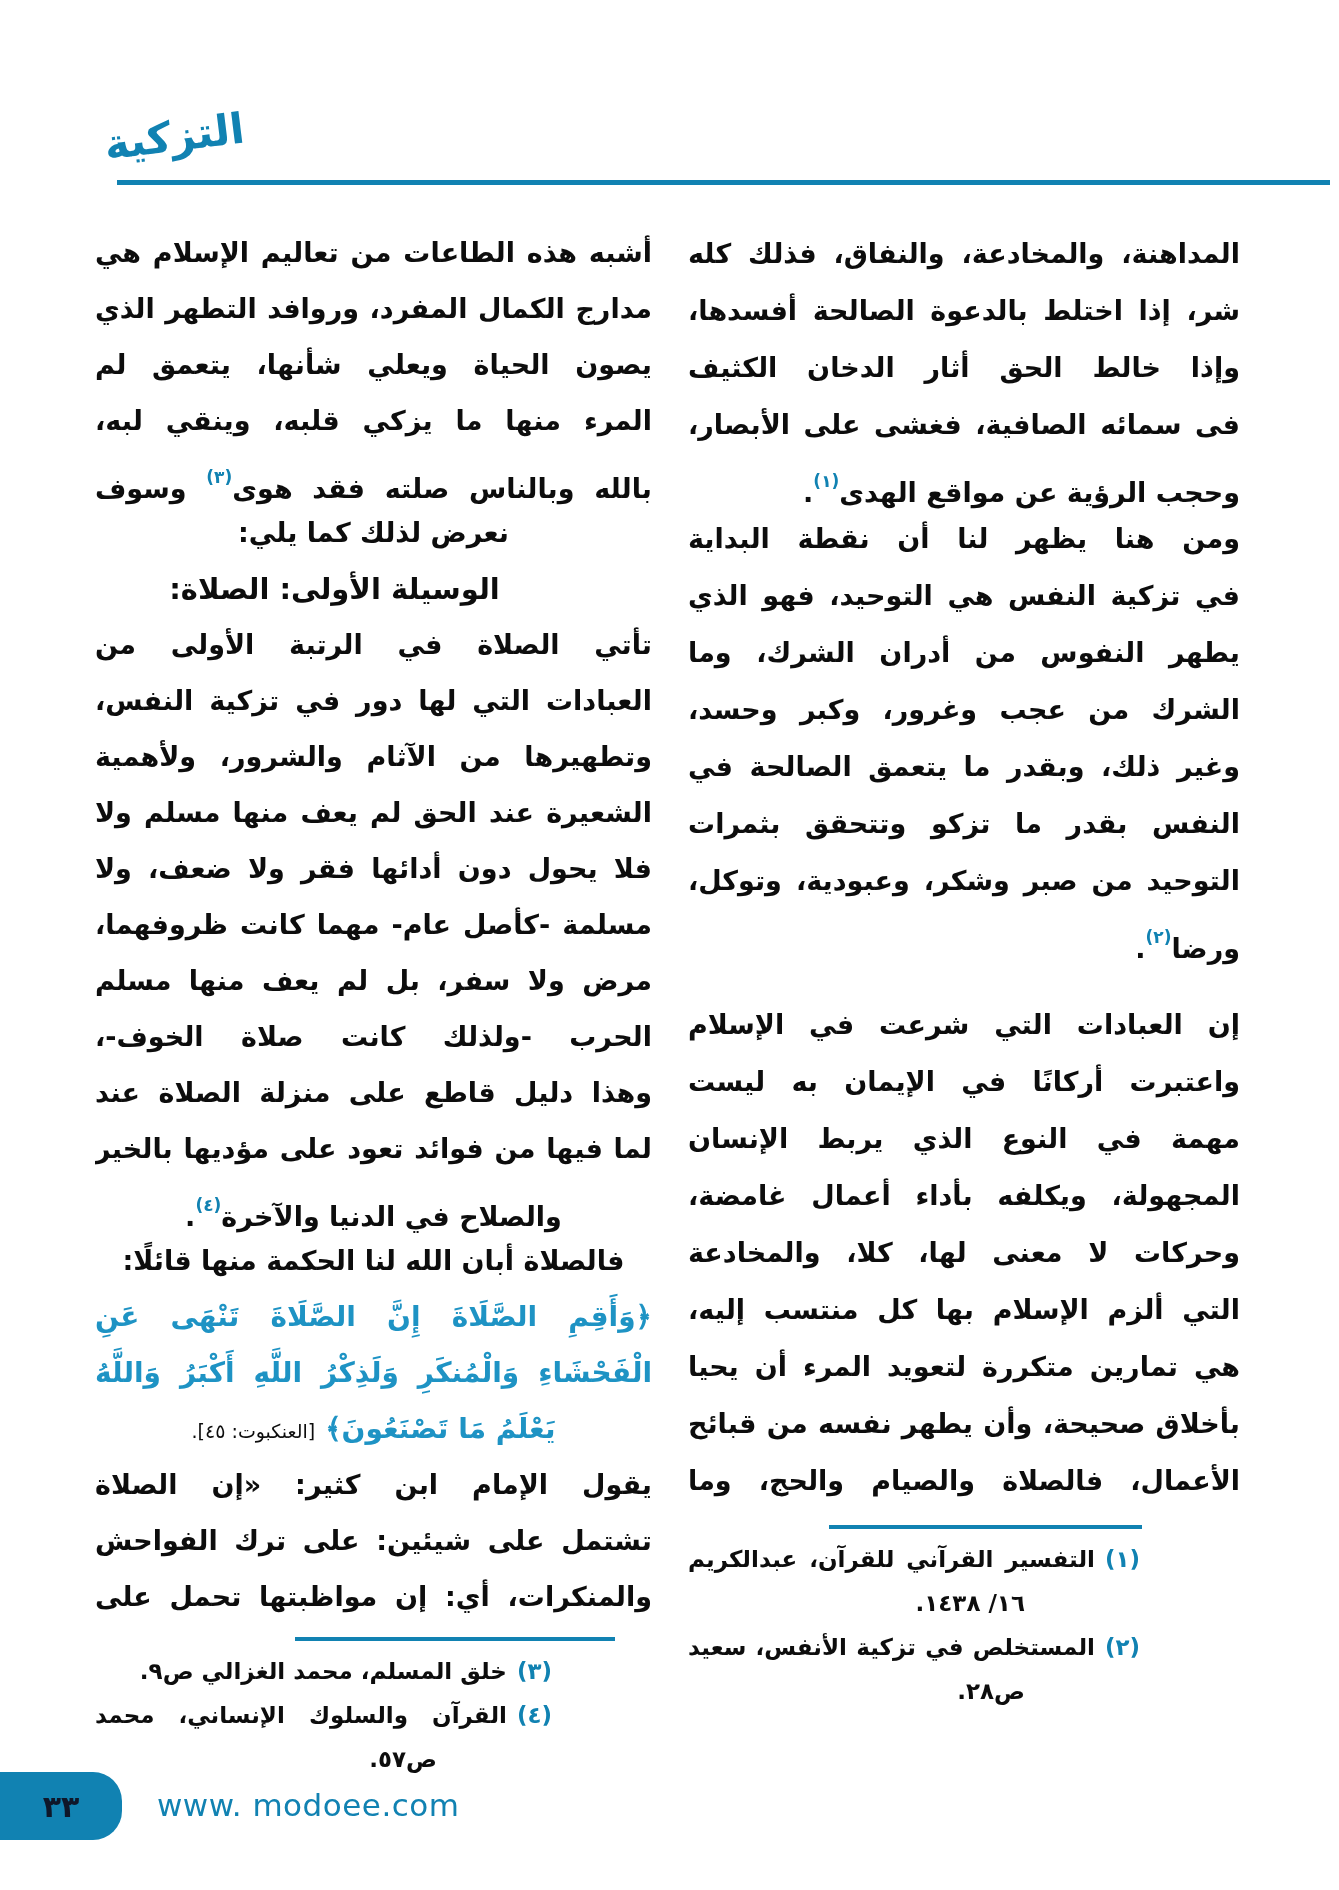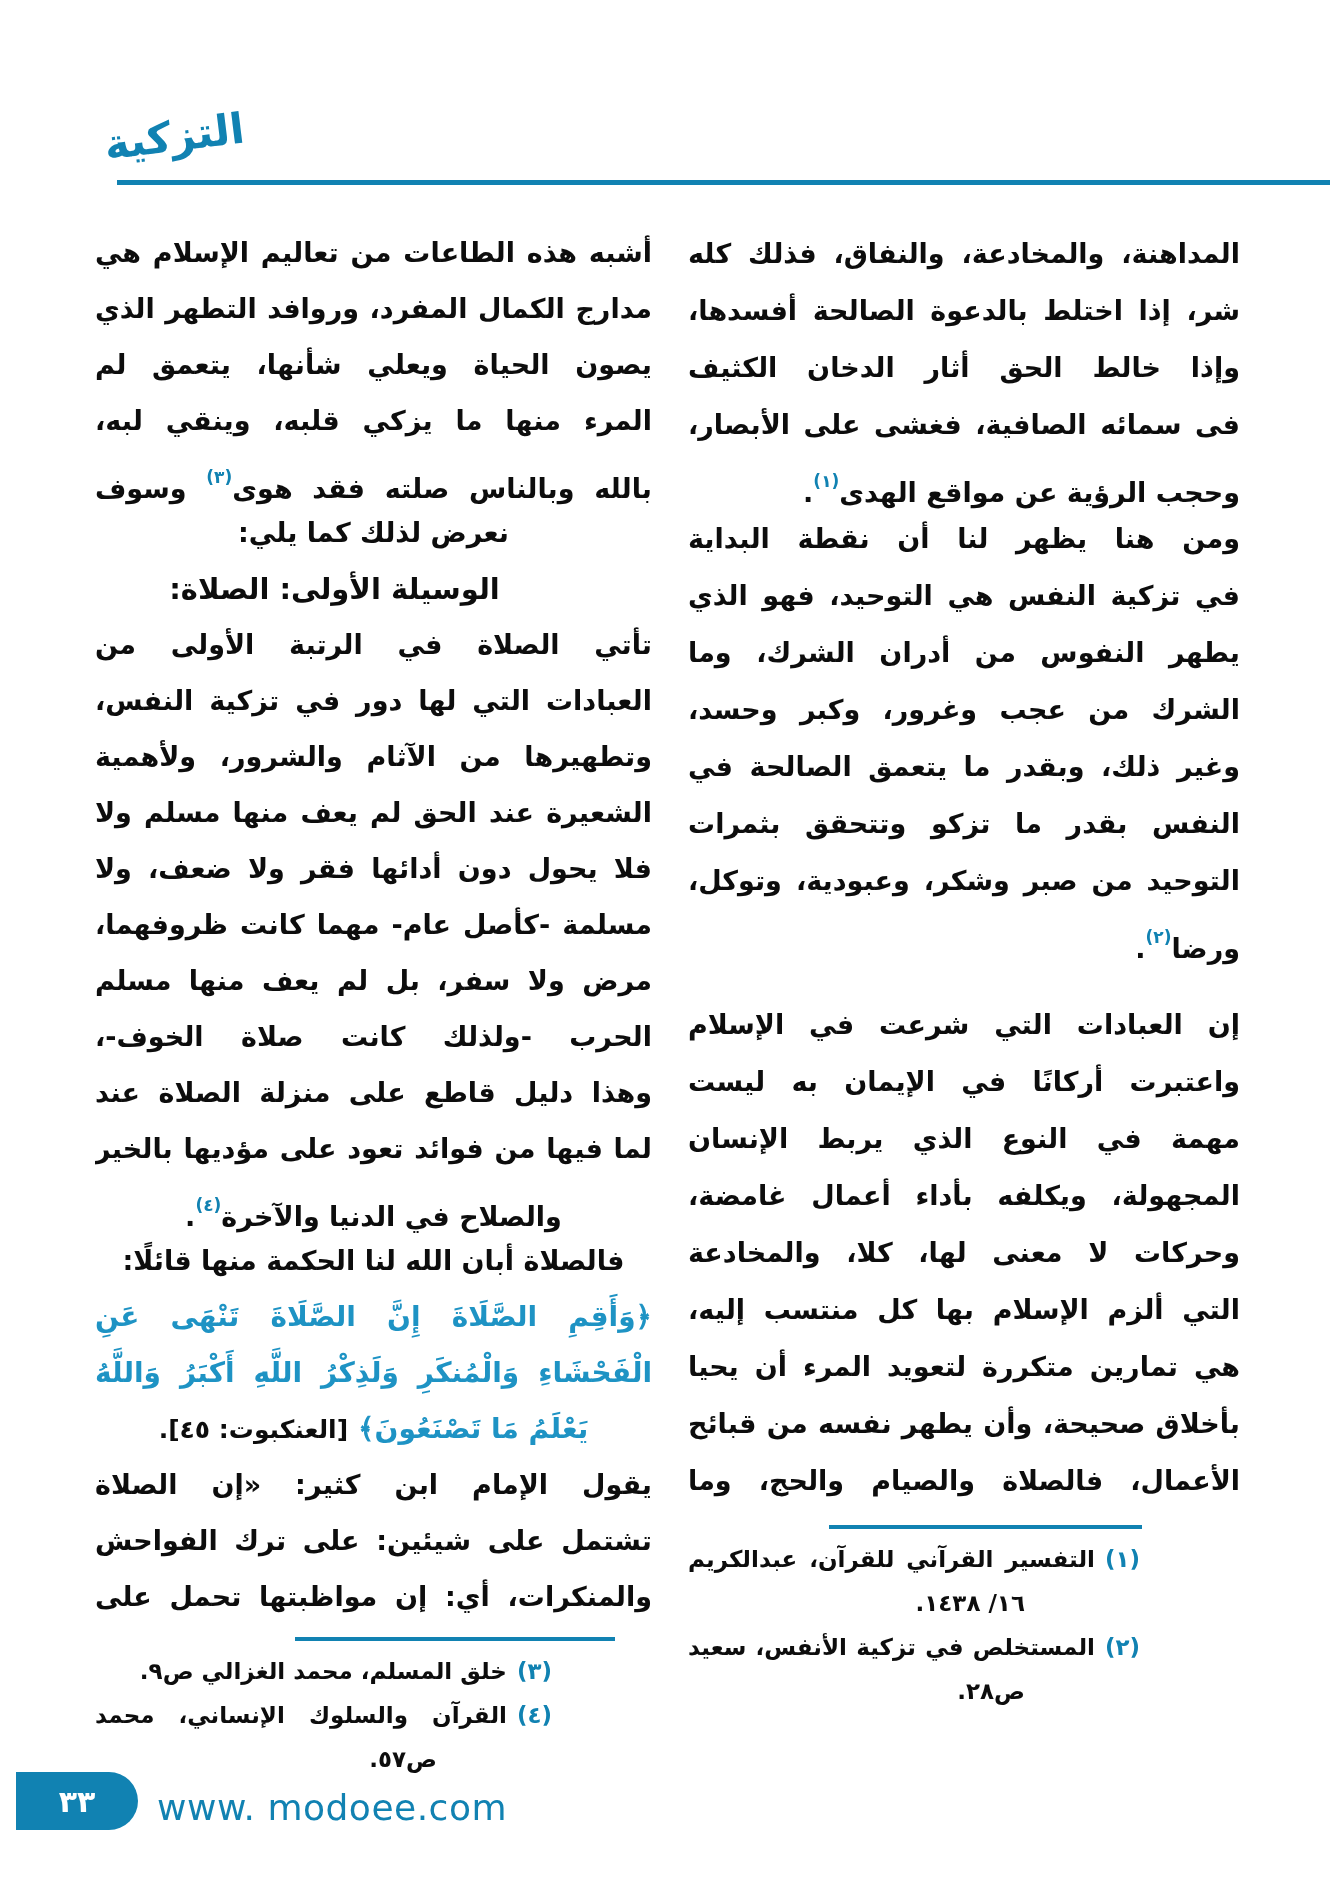--- a/index.html
+++ b/index.html
@@ -31,39 +31,39 @@
   .heading-ink{font-size:29px;padding-right:78px;}
   .heading-accent{color:var(--accent);font-size:30px;padding-right:78px;}
   .fnmark{
     color:var(--accent);font-size:17px;font-weight:bold;
     vertical-align:15px;letter-spacing:1px;
   }
   .m-top{margin-top:30px;}
   .verse .line{color:var(--verse);font-size:28px;}
   .verse-last{height:56px;line-height:56px;}
   .vtxt{color:var(--verse);font-size:28px;font-weight:bold;}
-  .vref{color:var(--ink);font-size:25px;font-weight:bold;margin-right:10px;margin-top:42px;}
+  .vref{color:var(--ink);font-size:19px;font-weight:normal;margin-right:10px;margin-top:42px;}
   .fnsep{height:4px;background:var(--accent);}
   .fnsep-right{margin:16px 98px 8px 0;width:313px;}
   .fnsep-left{margin:12px 37px 8px 0;width:320px;}
   .fn{display:flex;padding-right:100px;gap:10px;align-items:flex-start;}
   .fnnum{color:var(--accent);font-size:23px;font-weight:bold;line-height:44px;flex:0 0 auto;letter-spacing:1px;}
   .fn-text{flex:1;min-width:0;}
   .fn-text .line{font-size:23px;line-height:44px;height:44px;font-weight:bold;text-align:right;}
   .fn-text.j2 .line:first-child{text-align:justify;text-align-last:justify;}
   .fn-text .line + .line{text-align:right;padding-right:70px;}
   .pagenum{
-    position:absolute;left:16px;top:1772px;width:122px;height:58px;
+    position:absolute;left:0;top:1772px;width:122px;height:68px;
     background:var(--accent);border-radius:0 29px 29px 0;
-    color:#ffffff;display:flex;align-items:center;justify-content:center;
+    color:#0f172a;display:flex;align-items:center;justify-content:center;
     font-size:30px;font-weight:bold;
   }
   .site{
     position:absolute;left:157px;top:1787px;color:var(--accent);
-    font-size:36px;direction:ltr;font-weight:normal;letter-spacing:0.5px;
+    font-size:31px;direction:ltr;font-weight:normal;letter-spacing:0.5px;
   }
 </style>
 </head>
 <body>
 
 <div class="page">
 
   <div class="logo">التزكية</div>
   <div class="header-rule"></div>
 

